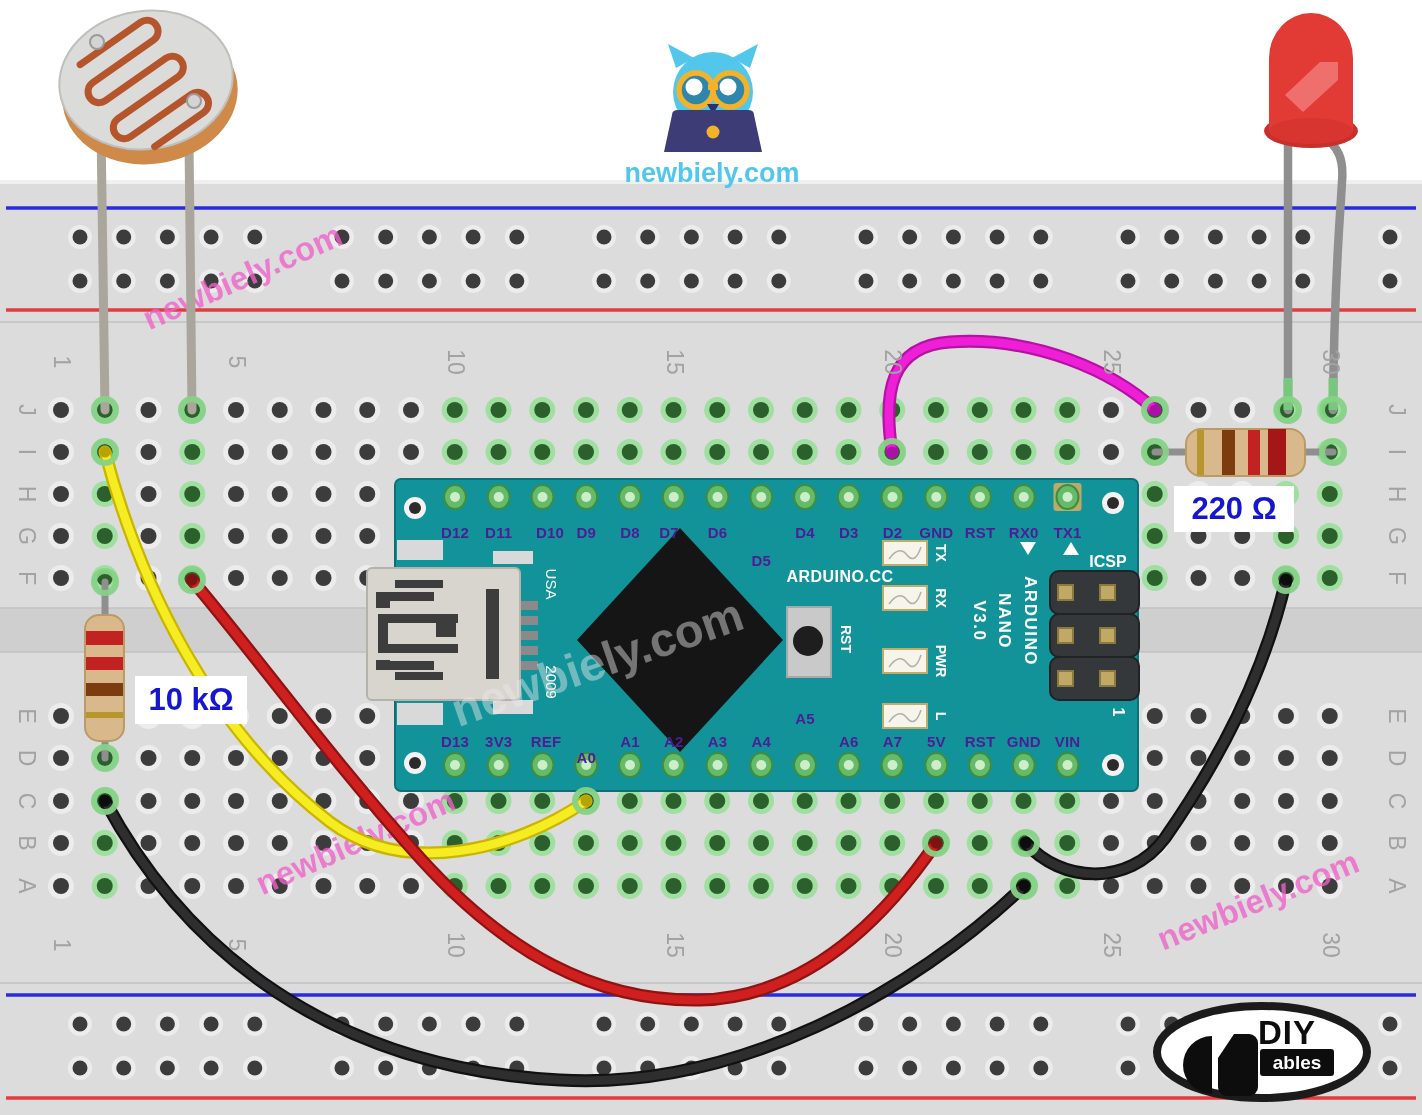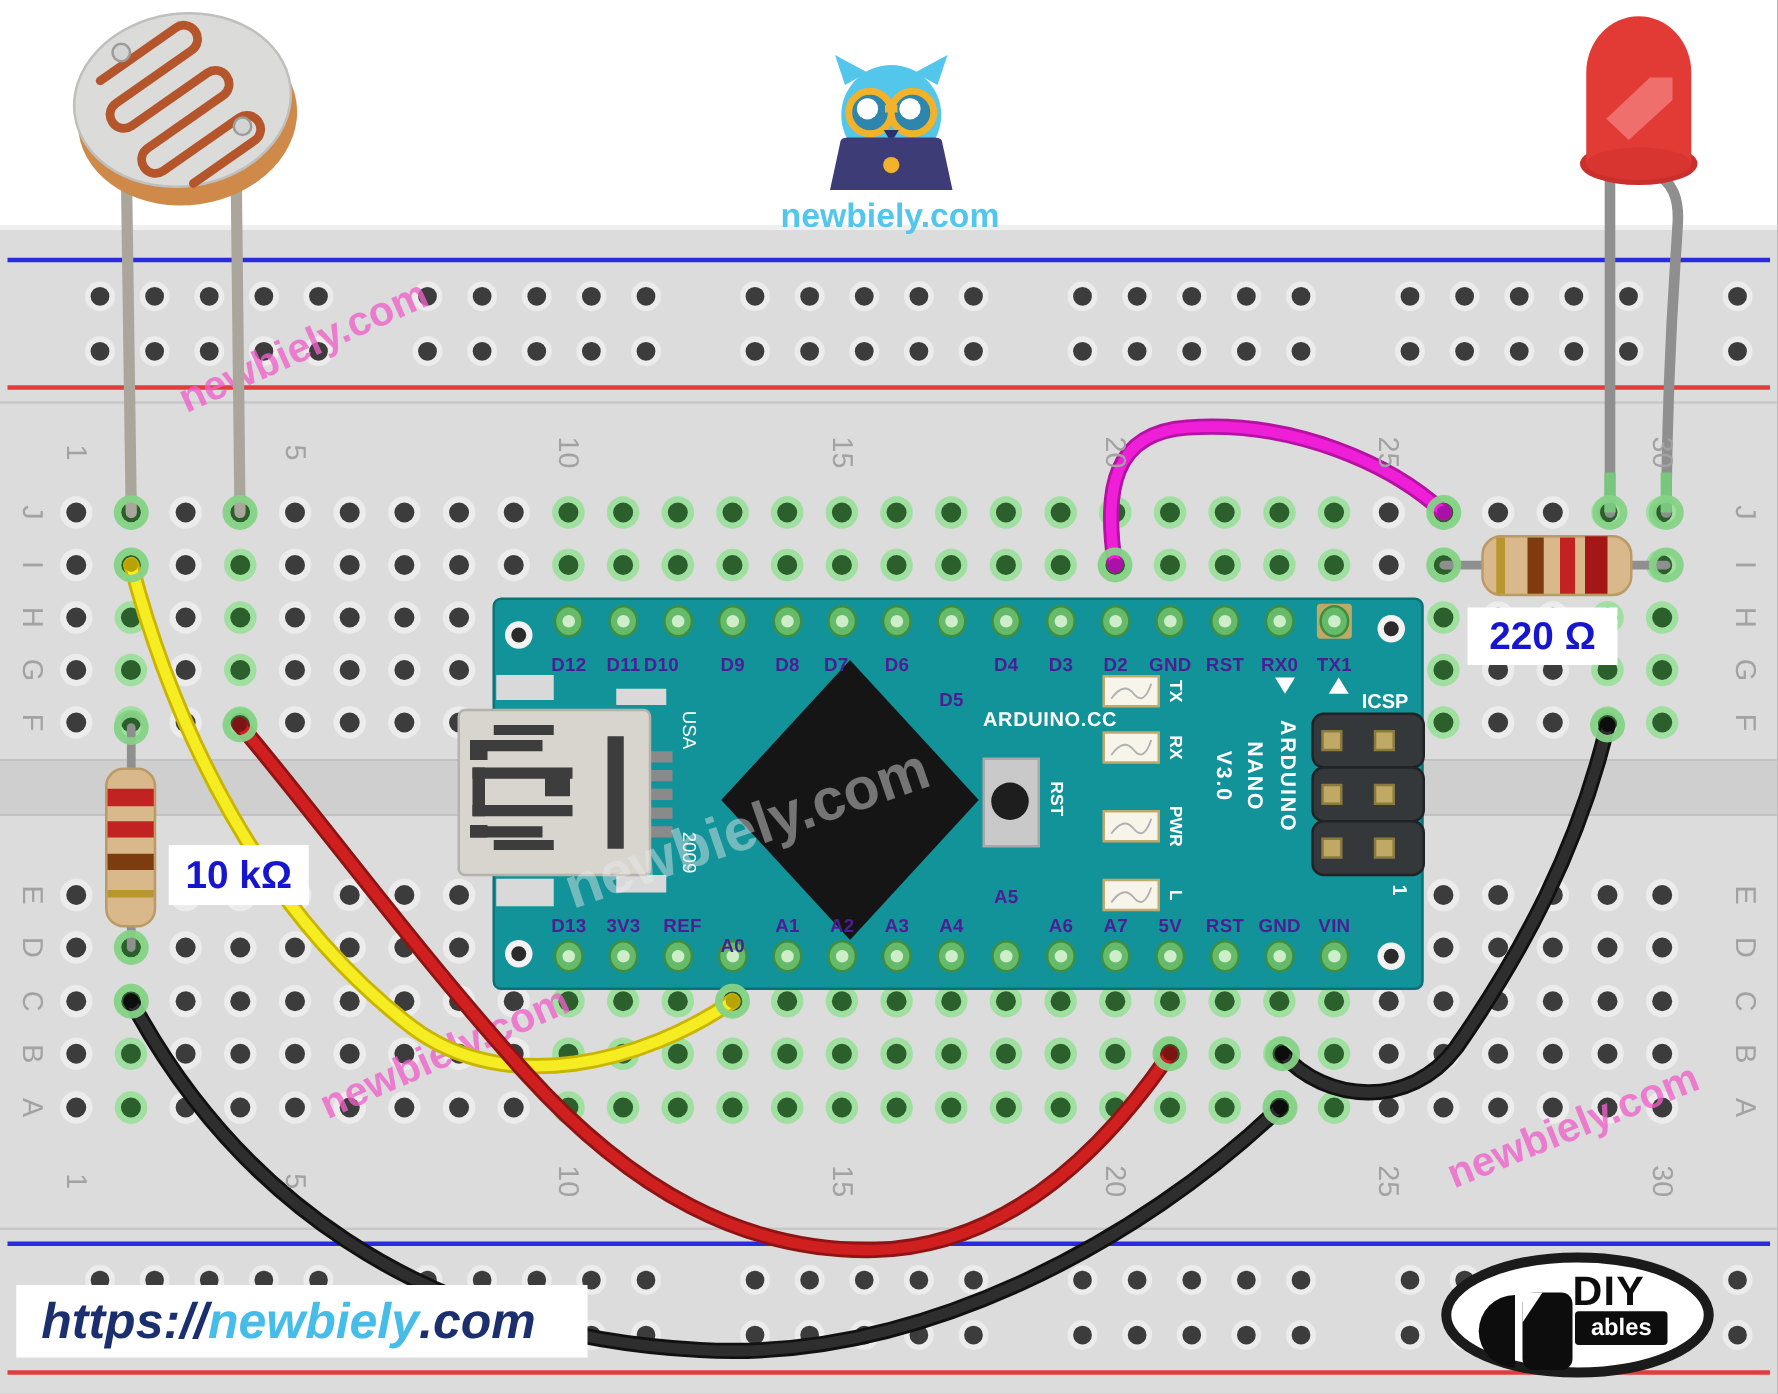--- a/index.html
+++ b/index.html
@@ -1155,36 +1155,31 @@
 
 <div class="value-box" style="left:135px;top:676px;width:112px;height:48px">
   <span>10 kΩ</span>
 </div>
 <div class="value-box" style="left:1174px;top:486px;width:120px;height:46px">
   <span>220 Ω</span>
 </div>
 
 <div class="t" id="logo-text" style="left:712px;top:173px">newbiely.com</div>
 
-<div id="url-box">
-  <span class="navy">https://</span>
-      <span class="cyan">newbiely</span>
-      <span class="navy">.com</span>
-</div>
 
 <div id="diy-top">DIY</div>
 <div id="diy-bottom">ables</div>
 
 <div class="t watermark-gray" style="left:597px;top:662px;transform:translate(-50%,-50%) rotate(-19deg)">newbiely.com</div>
 <div class="t watermark" style="left:1258px;top:900px;transform:translate(-50%,-50%) rotate(-22deg)">newbiely.com</div>
 
 <div id="gen-labels">
       <div class="t pin-label" style="left: 455px; top: 532px;">D12</div>
       <div class="t pin-label" style="left: 498.75px; top: 532px;">D11</div>
-      <div class="t pin-label" style="left: 529px; top: 532px;">D10</div>
+      <div class="t pin-label" style="left: 550px; top: 532px;">D10</div>
       <div class="t pin-label" style="left: 586.25px; top: 532px;">D9</div>
       <div class="t pin-label" style="left: 630px; top: 532px;">D8</div>
       <div class="t pin-label" style="left: 669px; top: 532px;">D7</div>
       <div class="t pin-label" style="left: 717.5px; top: 532px;">D6</div>
       <div class="t pin-label" style="left: 761.25px; top: 532px; margin-top: 28px;">D5</div>
       <div class="t pin-label" style="left: 805px; top: 532px;">D4</div>
       <div class="t pin-label" style="left: 848.75px; top: 532px;">D3</div>
       <div class="t pin-label" style="left: 892.5px; top: 532px;">D2</div>
       <div class="t pin-label" style="left: 936.25px; top: 532px;">GND</div>
       <div class="t pin-label" style="left: 980px; top: 532px;">RST</div>

